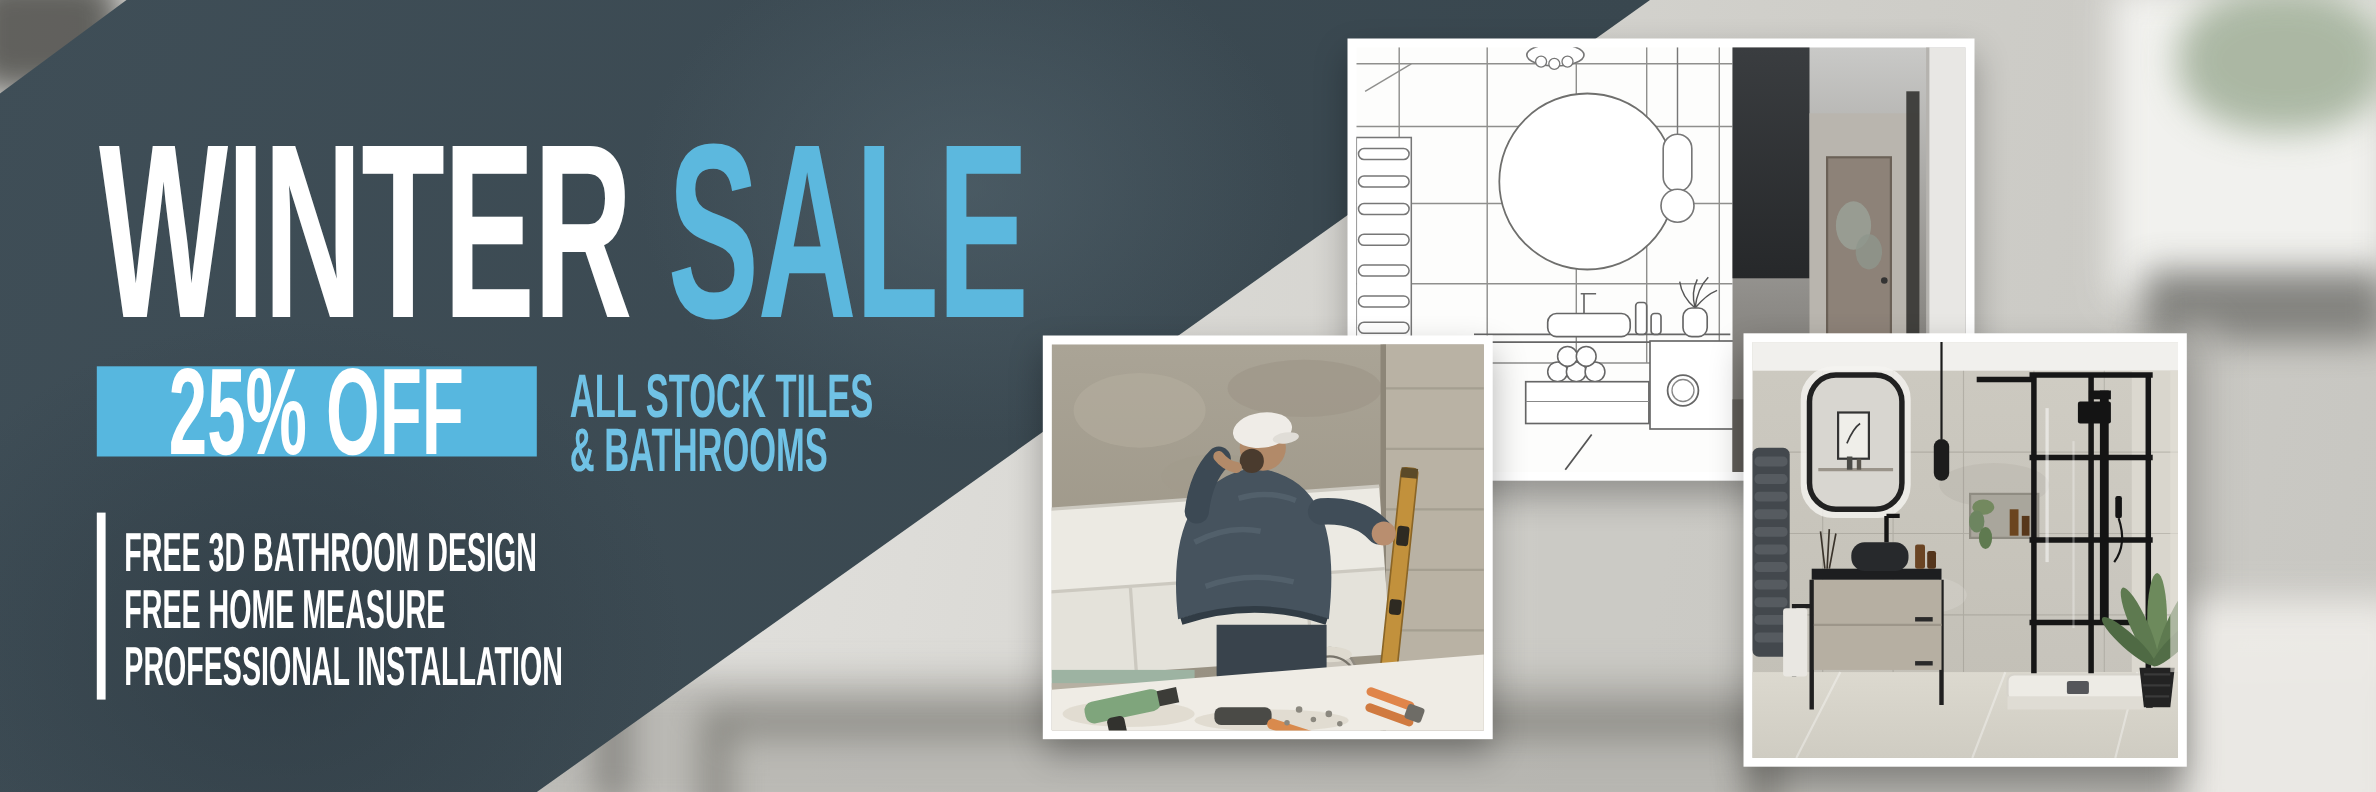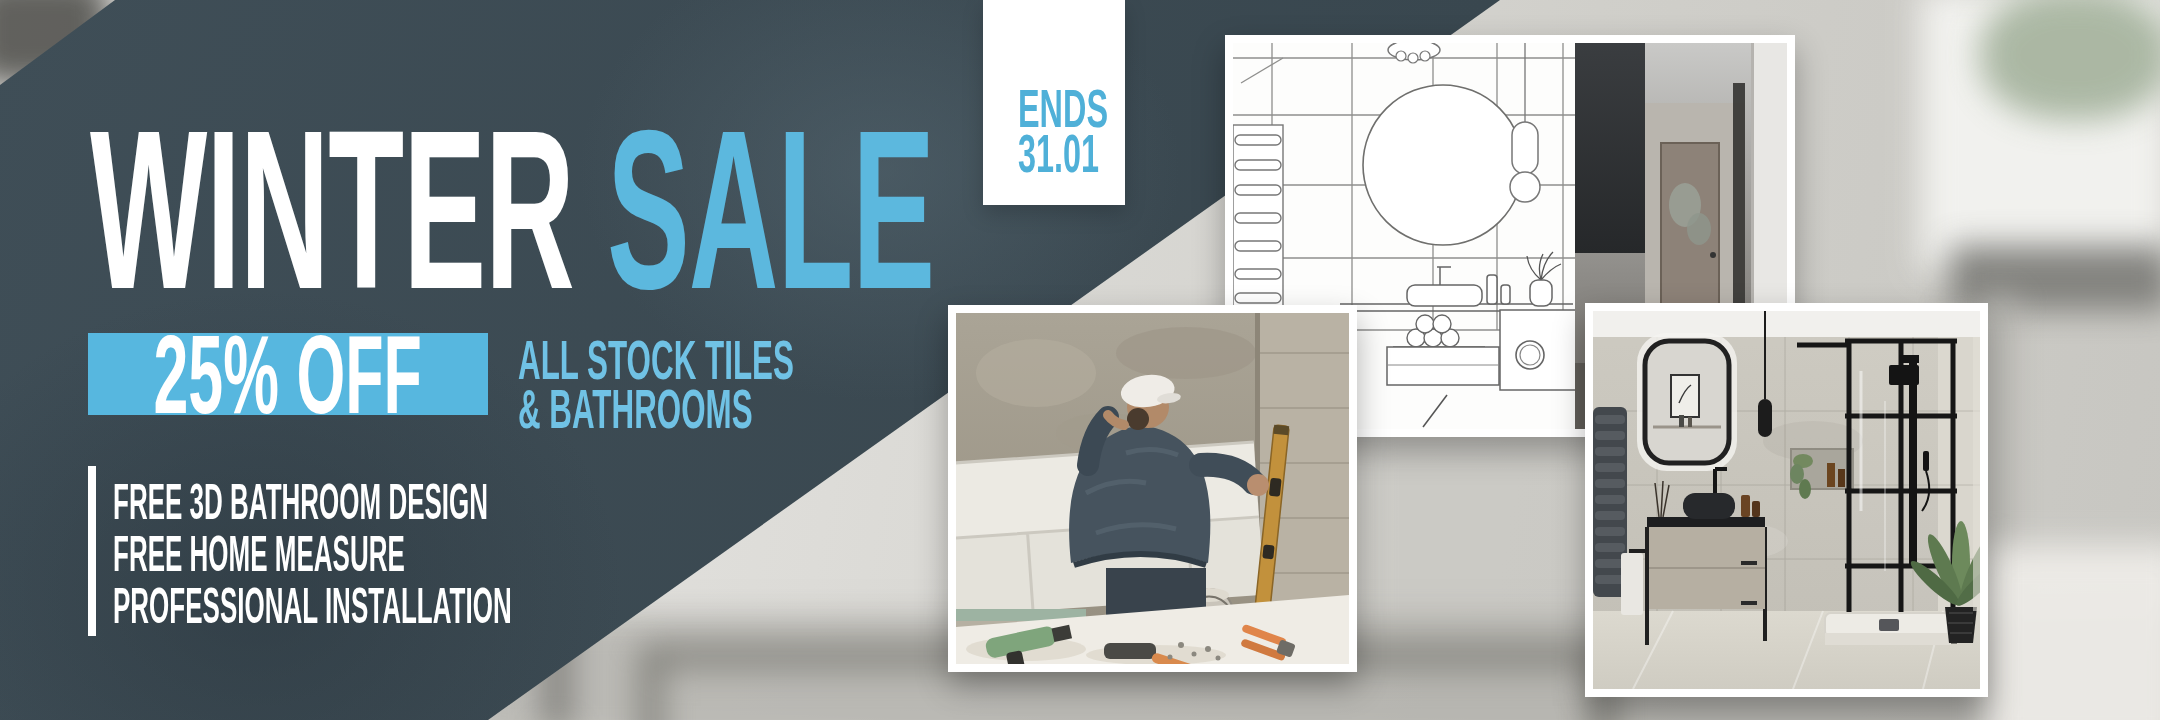--- a/index.html
+++ b/index.html
@@ -70,26 +70,20 @@
   <div class="blur bg-band-bottom"></div>
   <div class="blur bg-frame"></div>
   <div class="blur bg-vstreak"></div>
   <div class="blur bg-right-col"></div>
   <div class="blur bg-bright-br"></div>
 
   <div class="overlay"></div>
 
   <div class="headline cond"><span>WINTER</span><span> </span><span class="accent">SALE</span></div>
 
-  <div class="ends-badge">
-    <div class="ends-text cond">
-      <div>ENDS</div>
-      <div>31.01</div>
-    </div>
-  </div>
 
   <div class="discount-box">
     <span class="cond">25% OFF</span>
   </div>
   <div class="scope cond">
     <div>ALL STOCK TILES</div>
     <div>&amp; BATHROOMS</div>
   </div>
 
   <div class="benefit-bar"></div>

